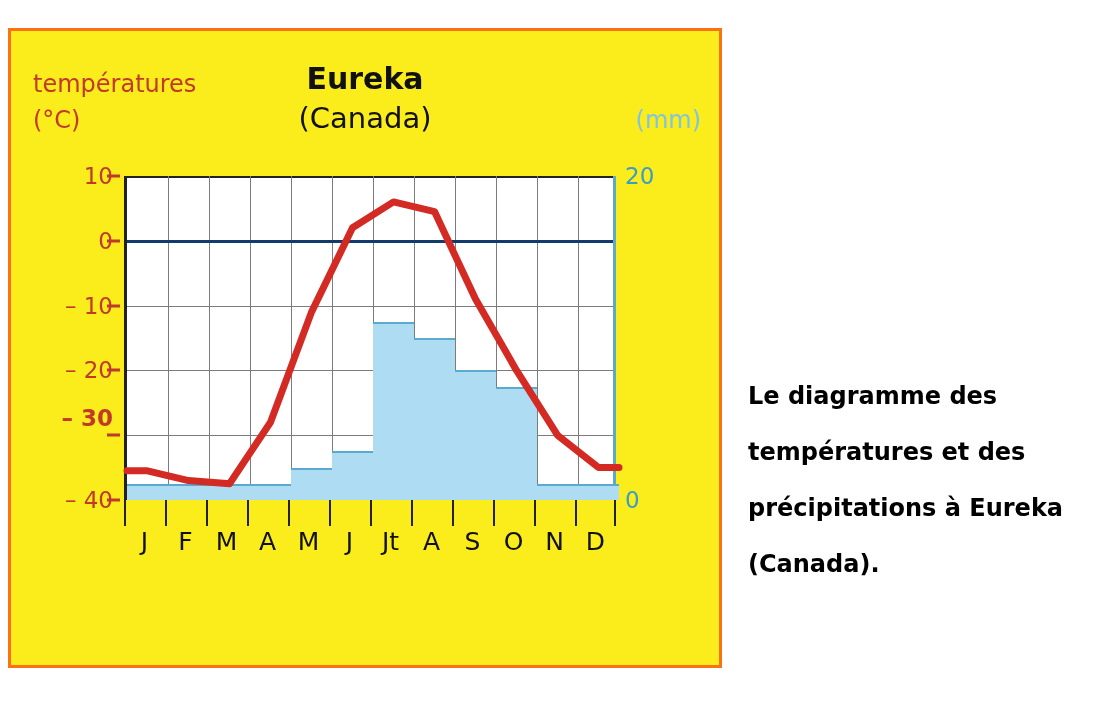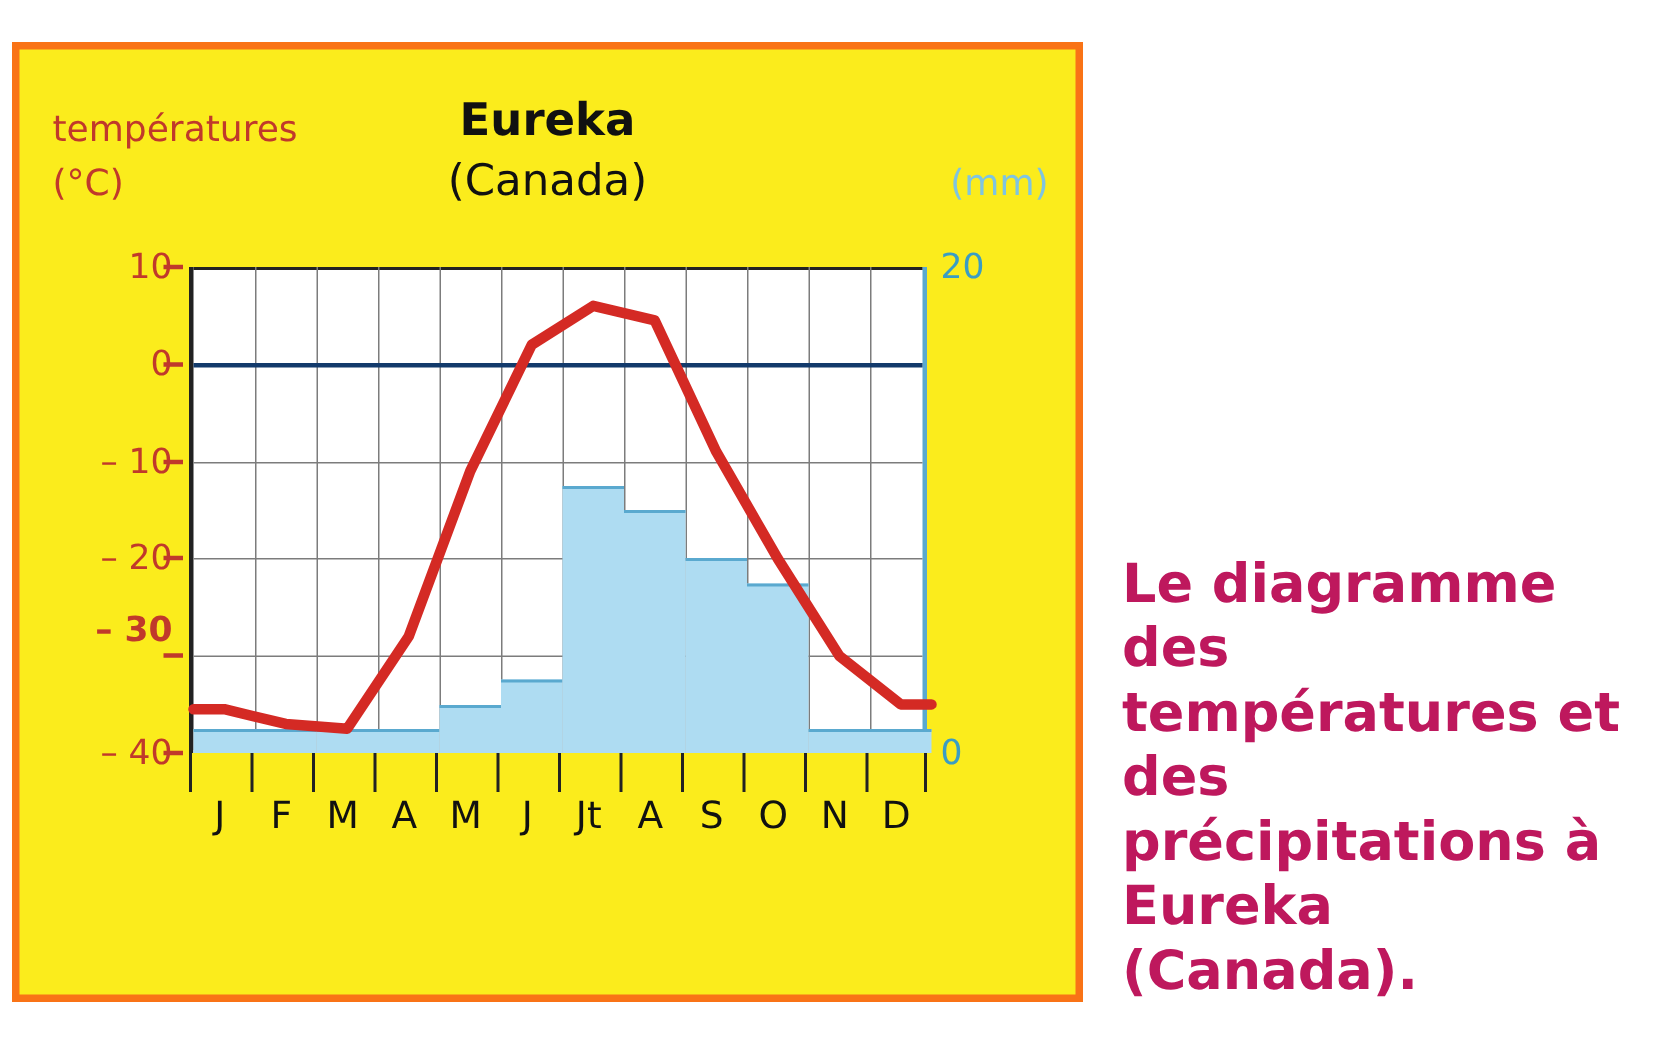--- a/index.html
+++ b/index.html
@@ -22,21 +22,21 @@
   }
 
   
   #panel {
     position: absolute;
     left: 8px;
     top: 28px;
     width: 714px;
     height: 640px;
     background: #fbec1c;
-    border: 5px solid #f97316;
+    border: 3px solid #f97316;
     box-sizing: border-box;
   }
 
   
   .hdr {
     position: absolute;
     font-size: 24px;
     line-height: 30px;
     white-space: pre;
   }
@@ -240,24 +240,24 @@
   }
   #note1 { top: 540px; }
   #note2 { top: 578px; }
 
   
   #caption {
     position: absolute;
     left: 748px;
     top: 368px;
     width: 340px;
-    font-size: 36px;
+    font-size: 24px;
     font-weight: bold;
-    line-height: 43px;
-    color: #be185d;
+    line-height: 56px;
+    color: #000000;
   }
 </style>
 </head>
 <body>
 
 <div id="root">
 
   <div id="panel">
 
     <div class="hdr" id="temp-label">températures</div>

